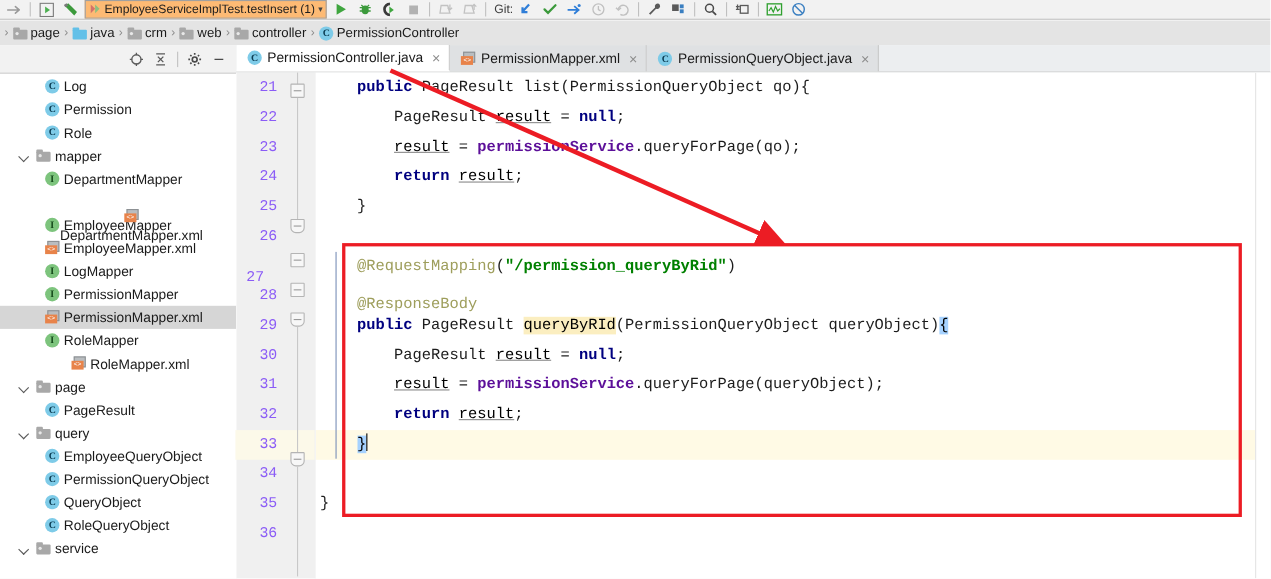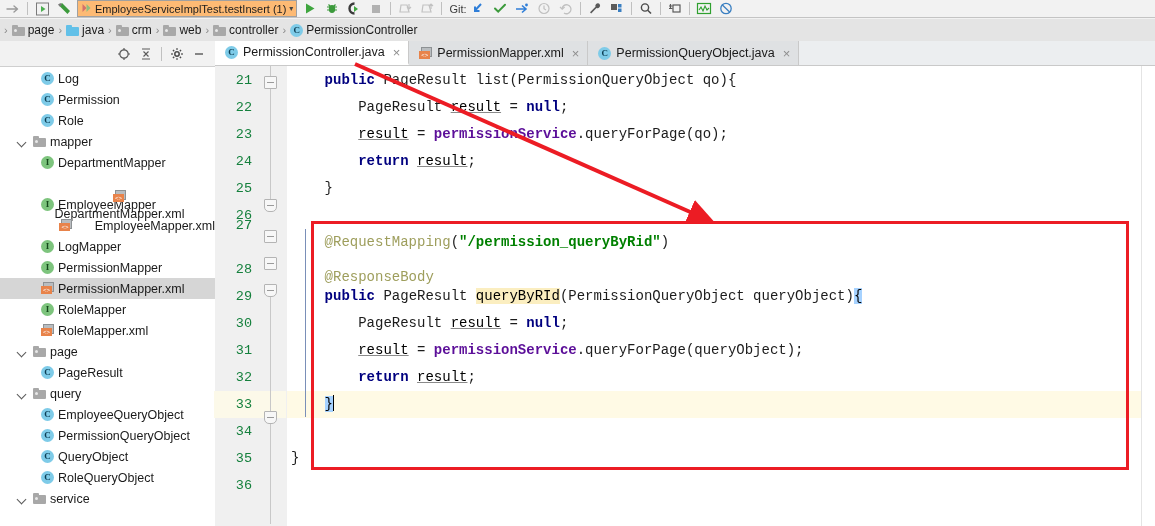--- a/index.html
+++ b/index.html
@@ -117,21 +117,21 @@
   .etab.active { background:#ffffff; border-bottom:2px solid #ffffff; }
   .etab .close { color:#8d8d8d; font-size:13px; margin-left:3px; font-family:"Liberation Sans", sans-serif; }
 
   .code-wrap { position:relative; height:460px; background:#ffffff; display:flex; }
   .gutter {
     width:72px; background:#f0f0f0; position:relative; flex:0 0 auto;
     border-right:1px solid #f0f0f0;
   }
   .gnum {
     position:absolute; right:34px; width:40px; text-align:right;
-    font-family:"Liberation Mono", monospace; font-size:13.5px; color:#15803d;
+    font-family:"Liberation Mono", monospace; font-size:13.5px; color:#8b5cf6;
     height:27px; line-height:27px;
   }
   .fold-area { position:absolute; right:0; top:0; width:30px; height:100%; }
   .fold-line { position:absolute; left:14px; width:1px; background:#c8c8c8; }
   .fold-box {
     position:absolute; left:8px; width:13px; height:13px;
     border:1px solid #b4b4b4; background:#f7f7f7; border-radius:1px;
   }
   .fold-box:after { content:""; position:absolute; left:2px; top:5px; width:7px; height:1px; background:#9a9a9a; }
   .fold-box.bottom { border-radius:1px 1px 5px 5px; }
@@ -409,21 +409,21 @@
         <div class="tree-row" style="padding-left: 24px; flex-direction: column;">
           <span class="twisty"></span>
           <span class="ic-xml"></span>
           <span>DepartmentMapper.xml</span>
         </div>
         <div class="tree-row" style="padding-left: 24px;">
           <span class="twisty"></span>
           <span class="ic-iface">I</span>
           <span>EmployeeMapper</span>
         </div>
-        <div class="tree-row" style="padding-left: 24px; justify-content: space-between;">
+        <div class="tree-row" style="padding-left: 24px;">
           <span class="twisty"></span>
           <span class="ic-xml"></span>
           <span>EmployeeMapper.xml</span>
         </div>
         <div class="tree-row" style="padding-left: 24px;">
           <span class="twisty"></span>
           <span class="ic-iface">I</span>
           <span>LogMapper</span>
         </div>
         <div class="tree-row" style="padding-left: 24px;">
@@ -434,21 +434,21 @@
         <div class="tree-row selected" style="padding-left: 24px;">
           <span class="twisty"></span>
           <span class="ic-xml"></span>
           <span>PermissionMapper.xml</span>
         </div>
         <div class="tree-row" style="padding-left: 24px;">
           <span class="twisty"></span>
           <span class="ic-iface">I</span>
           <span>RoleMapper</span>
         </div>
-        <div class="tree-row" style="padding-left: 24px;">
+        <div class="tree-row" style="padding-left: 24px; margin-left: 24px;">
           <span class="twisty"></span>
           <span class="ic-xml"></span>
           <span>RoleMapper.xml</span>
         </div>
         <div class="tree-row" style="padding-left: 16px;">
           <span class="twisty open"></span>
           <span class="ic-folder">
             <span class="dot"></span>
           </span>
           <span>page</span>
@@ -527,21 +527,21 @@
           <div class="fold-line" style="top:231px;height:118px;"></div>
           <div class="fold-box bottom" style="top:345px;"></div>
           <div class="fold-line" style="top:358px;height:100px;"></div>
         </div>
       <div class="gnum" style="top: 1px;">21</div>
           <div class="gnum" style="top: 28px;">22</div>
           <div class="gnum" style="top: 55px;">23</div>
           <div class="gnum" style="top: 82px;">24</div>
           <div class="gnum" style="top: 109px;">25</div>
           <div class="gnum" style="top: 136px;">26</div>
-          <div class="gnum" style="top: 146px;">27</div>
+          <div class="gnum" style="top: 173px; text-align: center;">27</div>
           <div class="gnum" style="top: 190px;">28</div>
           <div class="gnum" style="top: 217px;">29</div>
           <div class="gnum" style="top: 244px;">30</div>
           <div class="gnum" style="top: 271px;">31</div>
           <div class="gnum" style="top: 298px;">32</div>
           <div class="gnum" style="top: 325px;">33</div>
           <div class="gnum" style="top: 352px;">34</div>
           <div class="gnum" style="top: 379px;">35</div>
           <div class="gnum" style="top: 406px;">36</div>
         </div>

